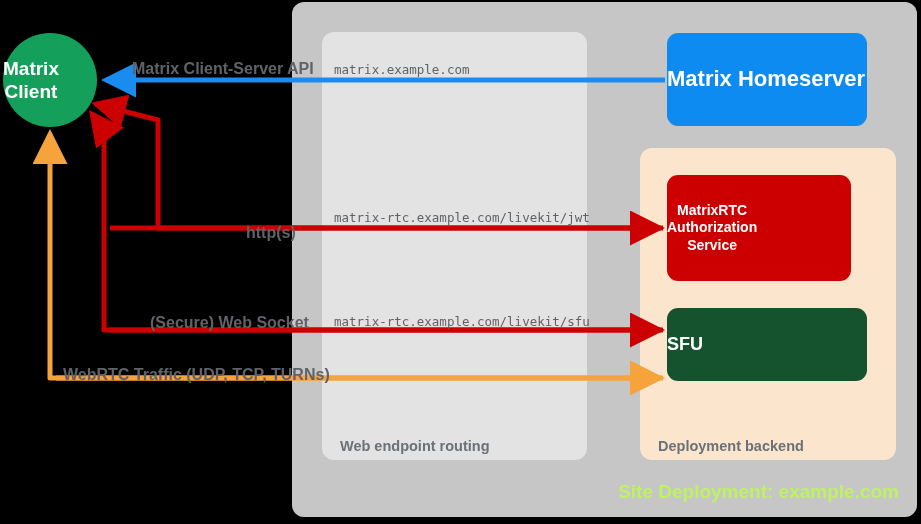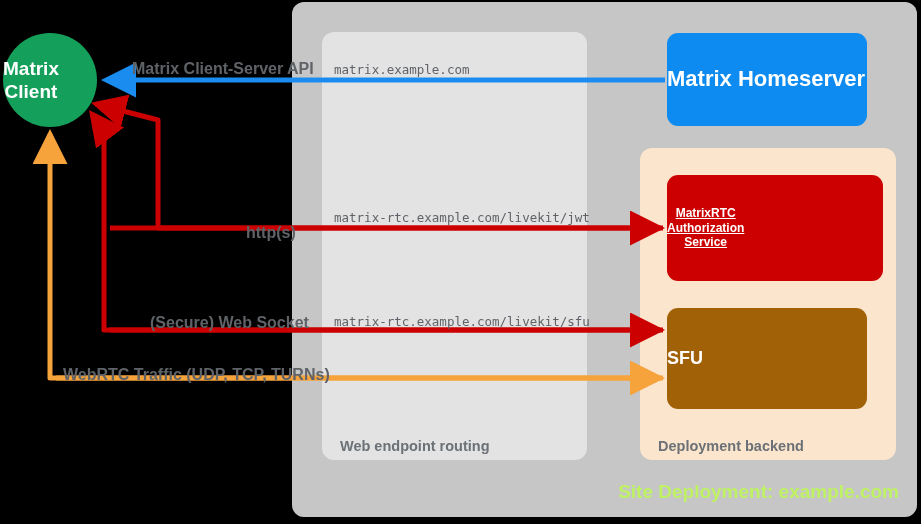--- a/index.html
+++ b/index.html
@@ -98,34 +98,33 @@
     top: 33px;
     width: 200px;
     height: 93px;
     border-radius: 11px;
     background: #0d8bf0;
     font-size: 22px;
   }
   .node-auth {
     left: 667px;
     top: 175px;
-    width: 216px;
+    width: 184px;
     height: 106px;
     border-radius: 11px;
     background: #cc0000;
-    font-size: 12px;
-    text-decoration: underline;
+    font-size: 14px;
   }
   .node-sfu {
     left: 667px;
     top: 308px;
     width: 200px;
-    height: 101px;
+    height: 73px;
     border-radius: 11px;
-    background: #a16207;
+    background: #14532d;
     font-size: 18px;
   }
 
   
   .edge-label {
     position: absolute;
     font-size: 16px;
     font-weight: bold;
     color: #5f6368;
     white-space: nowrap;

